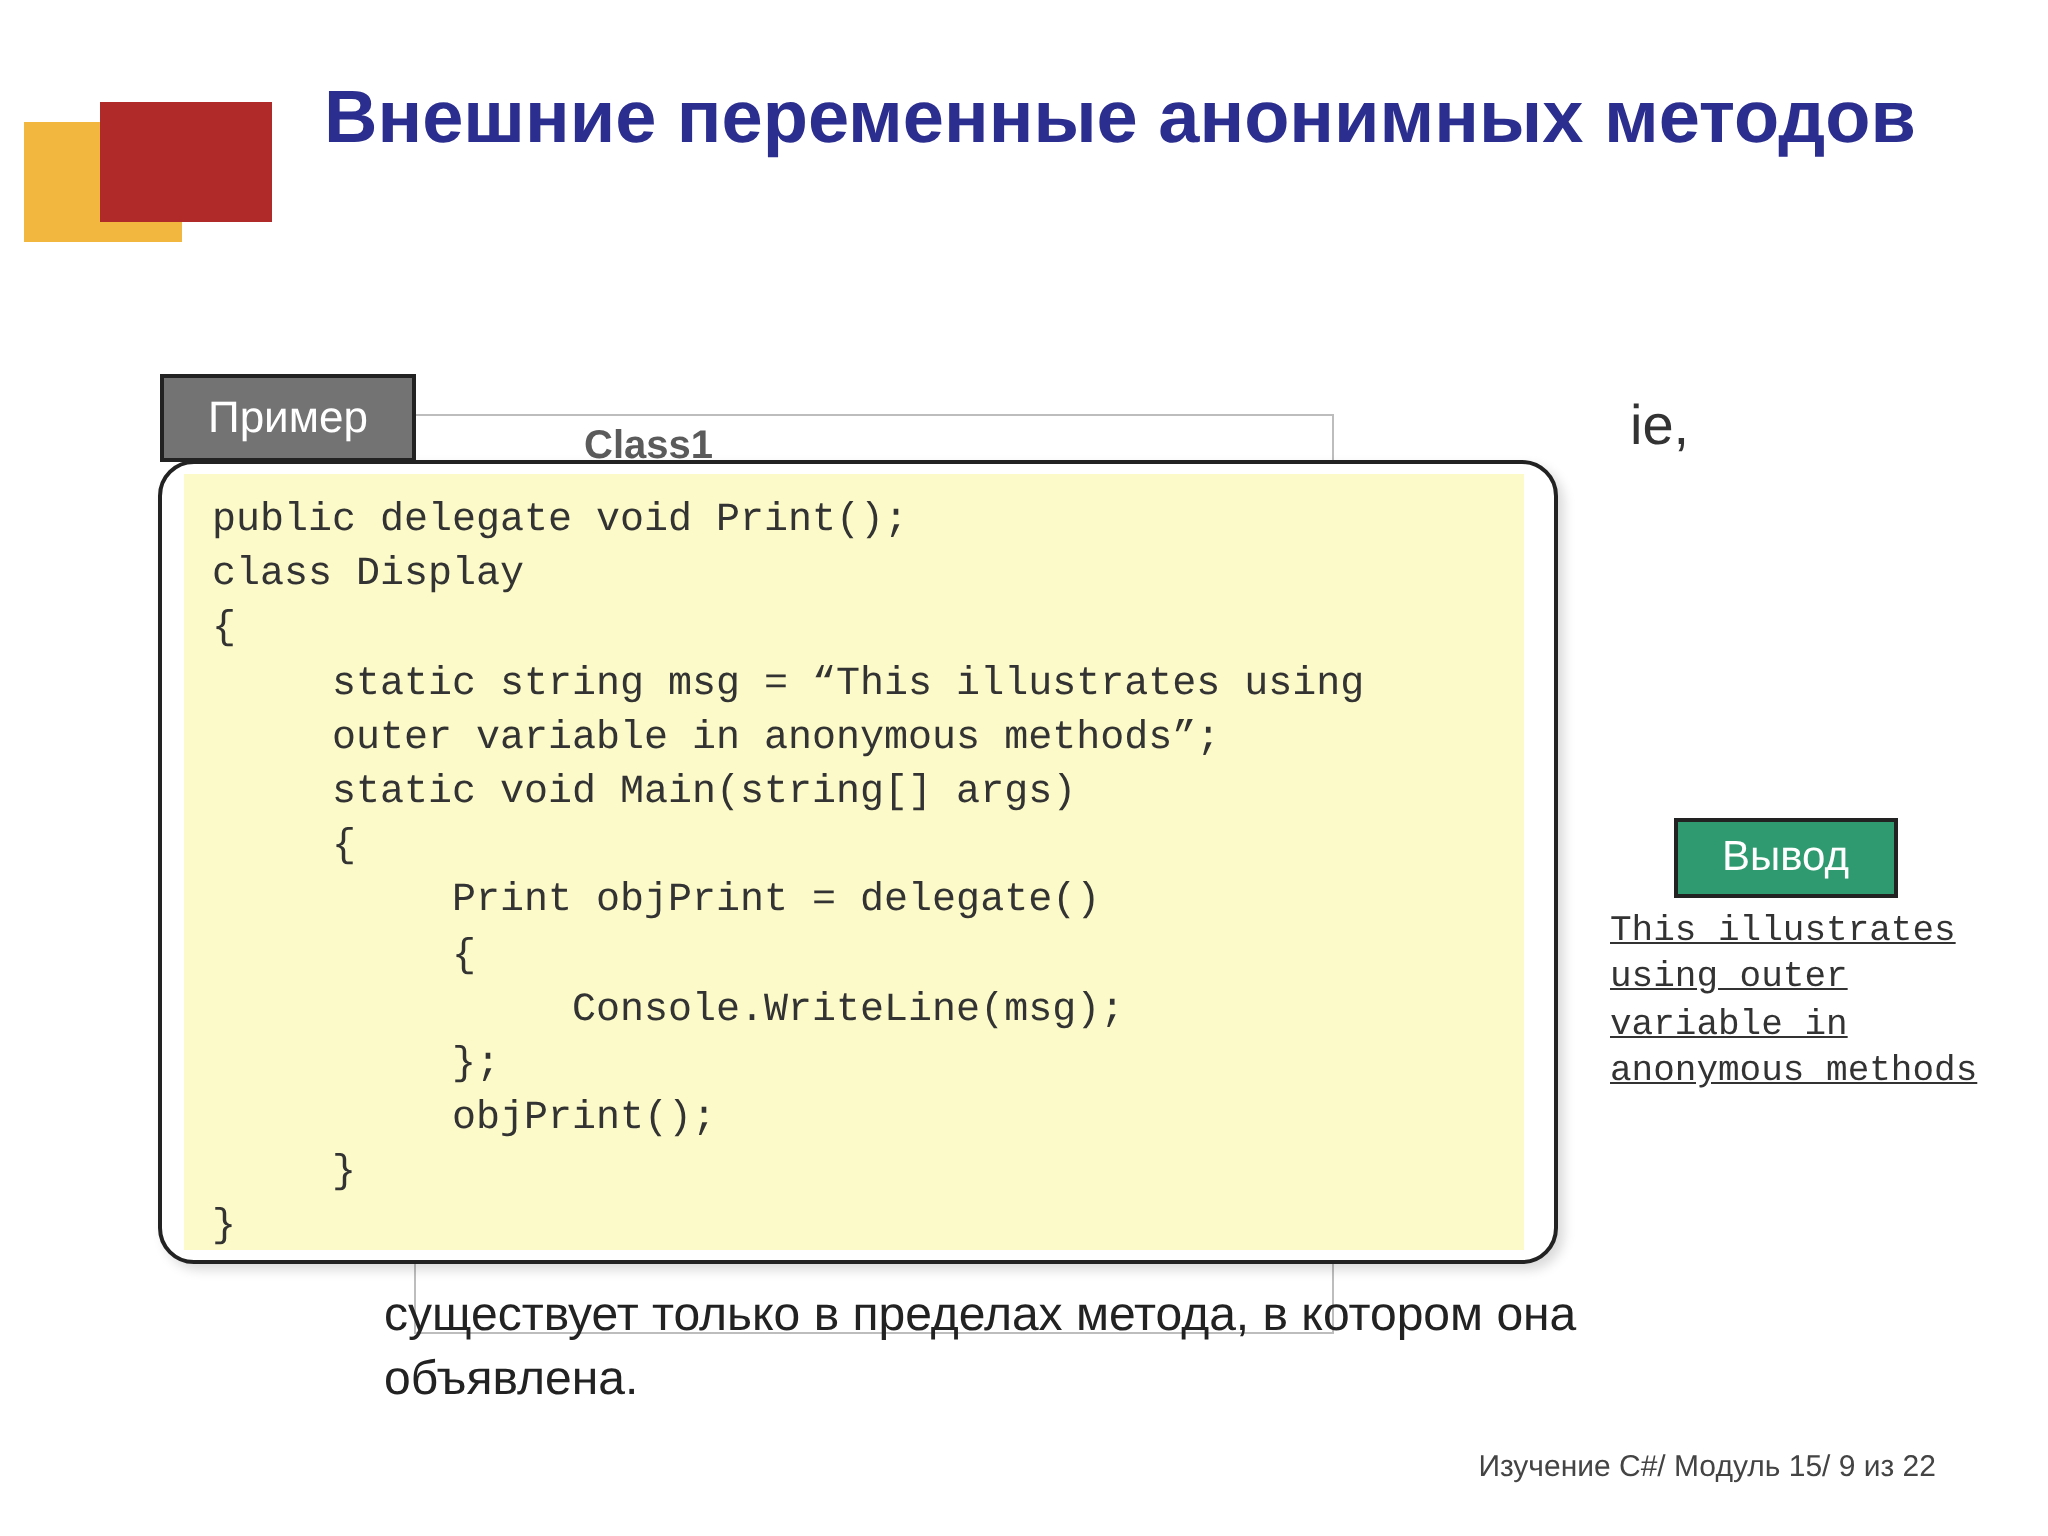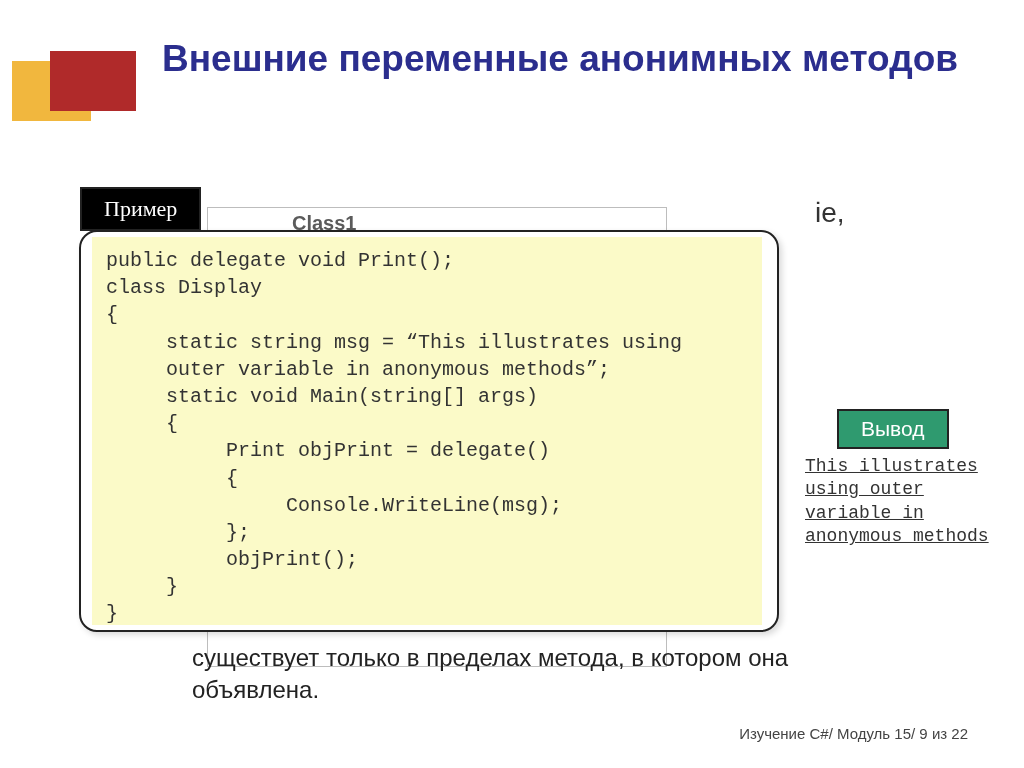--- a/index.html
+++ b/index.html
@@ -89,26 +89,26 @@
     line-height: 1.35;
     color: #222;
     z-index: 2;
     font-family: Verdana, sans-serif;
   }
   .example-badge {
     position: absolute;
     left: 68px;
     top: 175px;
     padding: 7px 22px;
-    background: #000000;
+    background: #737373;
     color: #ffffff;
     font-size: 22px;
     border: 2px solid #222;
     z-index: 20;
-    font-family: Liberation Serif, serif;
+    font-family: Liberation Sans, sans-serif;
   }
   .output-badge {
     position: absolute;
     left: 825px;
     top: 397px;
     padding: 6px 22px;
     background: #2f9a6f;
     color: #ffffff;
     font-size: 21px;
     border: 2px solid #222;

